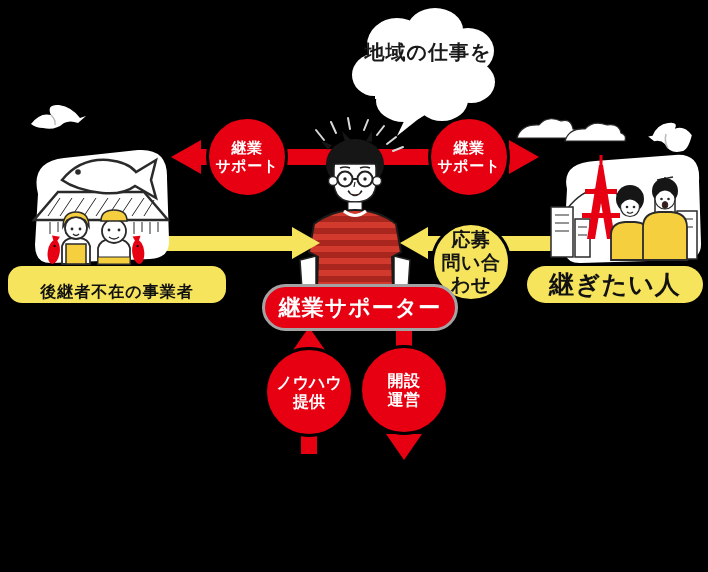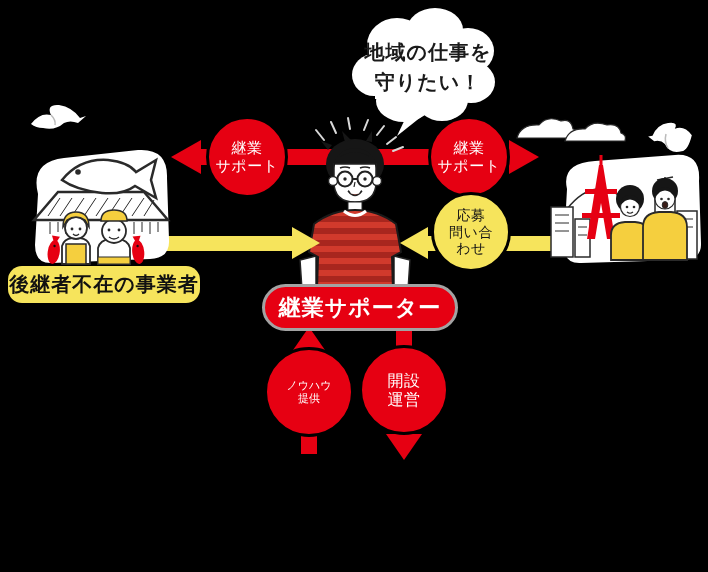--- a/index.html
+++ b/index.html
@@ -1,20 +1,20 @@
 <!DOCTYPE html>
 <html><head>
 <meta charset="utf-8">
 <style>
   html,body{margin:0;padding:0;background:#000;}
   #stage{position:relative;width:708px;height:572px;background:#000;overflow:hidden;
          font-family:"DejaVu Sans","Liberation Sans",sans-serif;}
   #stage svg{position:absolute;overflow:visible;}
   .circle{position:absolute;border-radius:50%;display:flex;flex-direction:column;
-          align-items:center;justify-content:center;text-align:center;font-weight:normal;
+          align-items:center;justify-content:center;text-align:center;font-weight:bold;
           box-sizing:border-box;border:3px solid #000;line-height:1.2;letter-spacing:.5px;}
   .circle.red{background:#e60012;color:#fff;}
   .circle.yellow{background:#f6e45c;color:#151515;}
   .shaft{position:absolute;}
   .shaft.red{background:#e60012;}
   .shaft.yellow{background:#f6e45c;}
   .tri{position:absolute;width:0;height:0;}
   .pill{position:absolute;background:#e60012;color:#fff;border:3px solid #a3a3a3;
         border-radius:24px;display:flex;align-items:center;justify-content:center;
         font-weight:bold;letter-spacing:1px;}
@@ -37,21 +37,20 @@
       <ellipse cx="124" cy="79" rx="24" ry="21"></ellipse>
       <ellipse cx="95" cy="97" rx="26" ry="21"></ellipse>
       <ellipse cx="57" cy="98" rx="28" ry="21"></ellipse>
       <ellipse cx="27" cy="72" rx="22" ry="21"></ellipse>
       <rect x="28" y="38" width="94" height="58"></rect>
       <path d="M60,112 L50,133 L84,106 Z"></path>
     </g>
   </svg>
   <div class="bubble-text z2" style="left:356px;top:37px;width:144px;font-size:20px;">
     <div>地域の仕事を</div>
-    <div>守りたい！</div>
   </div>
 
   <div class="shaft red z1" style="left:198px;top:149px;width:142px;height:16px"></div>
   <div class="tri z3" style="left:171px;top:140px;border-top:17px solid transparent;border-bottom:17px solid transparent;border-right:30px solid #e60012"></div>
   <div class="shaft red z1" style="left:378px;top:149px;width:134px;height:16px"></div>
   <div class="tri z3" style="left:509px;top:140px;border-top:17px solid transparent;border-bottom:17px solid transparent;border-left:30px solid #e60012"></div>
 
   <div class="circle red z4" style="left:206px;top:116px;width:82px;height:82px;font-size:15px;">
     <div>継業</div>
     <div>サポート</div>
@@ -59,48 +58,51 @@
   <div class="circle red z4" style="left:428px;top:116px;width:82px;height:82px;font-size:15px;">
     <div>継業</div>
     <div>サポート</div>
   </div>
 
   <div class="shaft yellow z1" style="left:166px;top:236px;width:128px;height:15px"></div>
   <div class="tri z3" style="left:292px;top:227px;border-top:16px solid transparent;border-bottom:16px solid transparent;border-left:28px solid #f6e45c"></div>
   <div class="shaft yellow z1" style="left:426px;top:236px;width:138px;height:15px"></div>
   <div class="tri z3" style="left:400px;top:227px;border-top:16px solid transparent;border-bottom:16px solid transparent;border-right:28px solid #f6e45c"></div>
 
-  <div class="circle yellow z4" style="left:431px;top:192px;width:80px;height:80px;font-size:14px;">
+  <div class="circle yellow z4" style="left:431px;top:222px;width:80px;height:80px;font-size:19px;">
     <div>応募</div>
     <div>問い合</div>
     <div>わせ</div>
   </div>
 
   <div class="pill z4" style="left:262px;top:284px;width:190px;height:41px;font-size:22px;">
     <span>継業サポーター</span>
   </div>
 
   <div class="shaft red z1" style="left:301px;top:340px;width:16px;height:114px"></div>
   <div class="tri z1" style="left:291px;top:327px;border-left:18px solid transparent;border-right:18px solid transparent;border-bottom:26px solid #e60012"></div>
   <div class="shaft red z1" style="left:396px;top:318px;width:16px;height:118px"></div>
   <div class="tri z1" style="left:386px;top:434px;border-left:18px solid transparent;border-right:18px solid transparent;border-top:26px solid #e60012"></div>
 
-  <div class="circle red z2" style="left:264px;top:347px;width:90px;height:90px;font-size:11px;letter-spacing:0;">
+  <div class="circle red z2" style="left:264px;top:347px;width:90px;height:90px;font-size:16px;letter-spacing:0;">
     <div>ノウハウ</div>
     <div>提供</div>
   </div>
   <div class="circle red z2" style="left:359px;top:345px;width:90px;height:90px;font-size:16px;">
     <div>開設</div>
     <div>運営</div>
   </div>
 
-  <div class="taglabel z2" style="left:8px;top:266px;width:192px;height:37px;border-radius:14px;font-size:20px;">
+  <div class="taglabel z2" style="left:8px;top:266px;width:218px;height:37px;border-radius:14px;font-size:16px;align-items:flex-end;">
     <span>後継者不在の事業者</span>
   </div>
 
+  <div class="taglabel z2" style="left:527px;top:266px;width:176px;height:37px;border-radius:19px;font-size:25px;">
+    <span>継ぎたい人</span>
+  </div>
 
   <svg class="z2" style="left:28px;top:100px;width:60px;height:38px" viewBox="0 0 60 38">
     <path d="M3,24 Q12,12 23,15 Q18,4 31,5 Q44,7 52,18 L58,16 L50,23 Q42,20 36,23 Q27,31 15,28 Q8,28 3,24 Z" fill="#fff"></path>
     <path d="M23,15 Q28,20 27,25" stroke="#bbb" stroke-width="1.5" fill="none"></path>
   </svg>
 
   <svg class="z2" style="left:22px;top:140px;width:156px;height:130px" viewBox="0 0 156 130">
     <path d="M16,54 Q8,22 42,18 L116,10 Q146,8 145,38 L147,100 Q148,118 128,119 L30,123 Q13,124 13,105 Z" fill="#fff"></path>
     <path d="M12,80 L36,52 L122,52 L146,80 Z" fill="#fff" stroke="#2a2a2a" stroke-width="2.5"></path>
     <g stroke="#2a2a2a" stroke-width="1">

